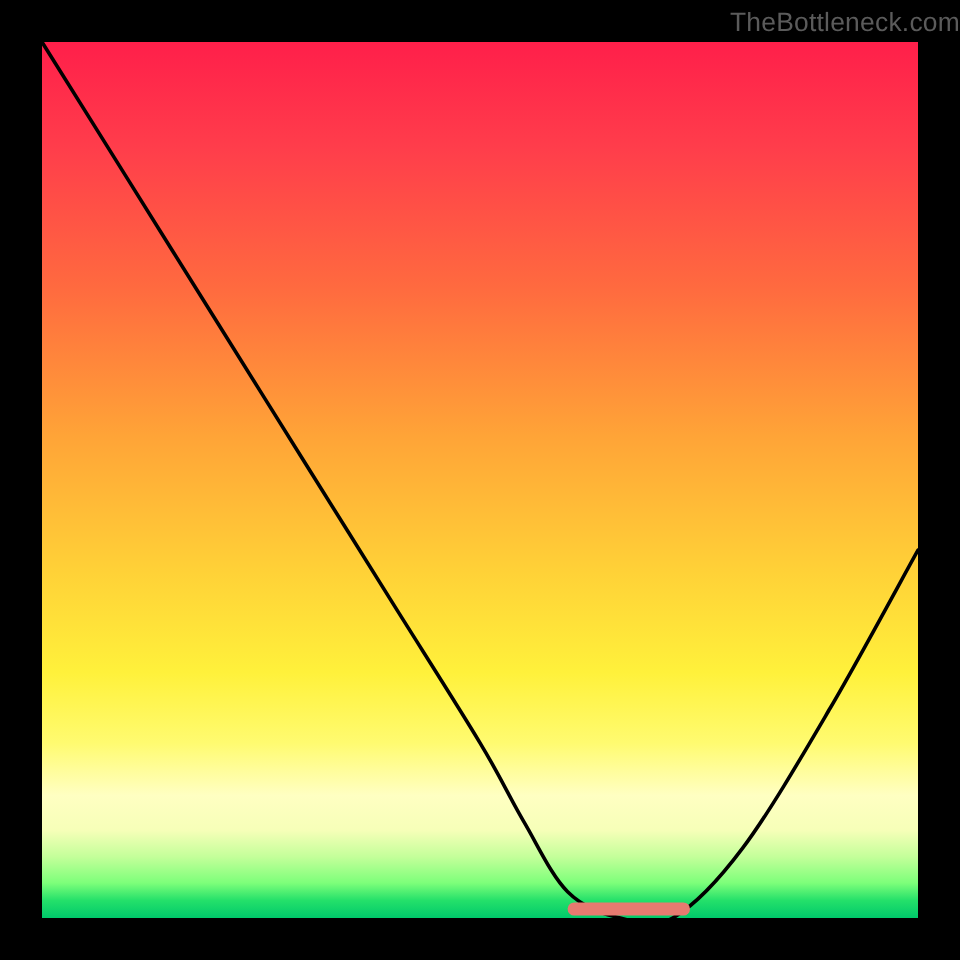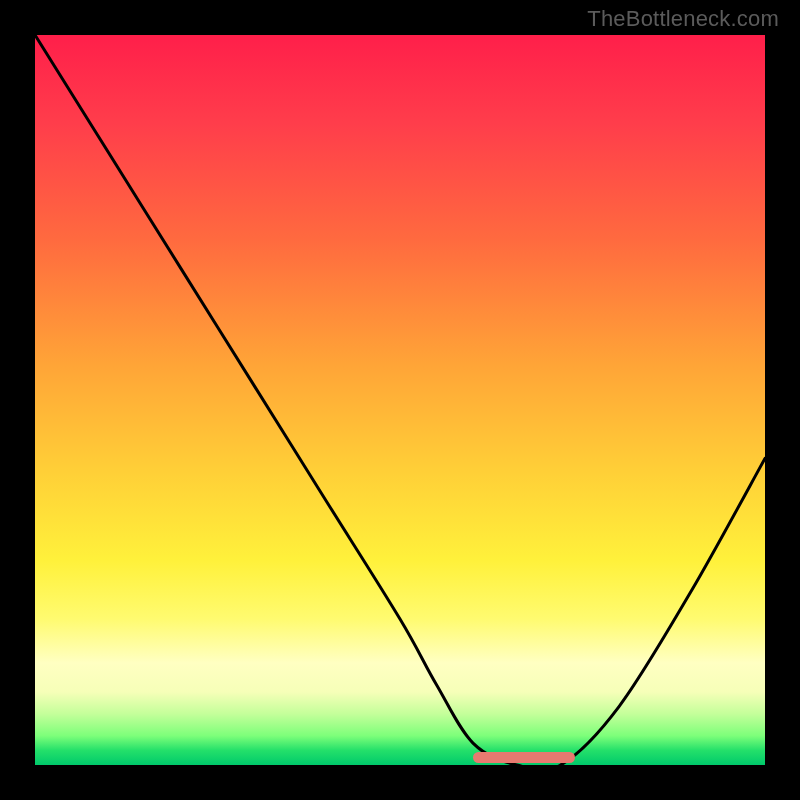--- a/index.html
+++ b/index.html
@@ -6,21 +6,21 @@
   html, body { width: 800px; height: 800px; overflow: hidden; background: #000; }
   .frame {
     position: relative;
     width: 800px;
     height: 800px;
     background: #000;
   }
   .watermark {
     position: absolute;
     top: 6px;
-    right: 21px;
+    right: 0;
     font-family: Arial, Helvetica, sans-serif;
     font-size: 22px;
     color: #5b5b5b;
     letter-spacing: 0.2px;
     z-index: 10;
   }
   .plot {
     position: absolute;
     left: 35px;
     top: 35px;

